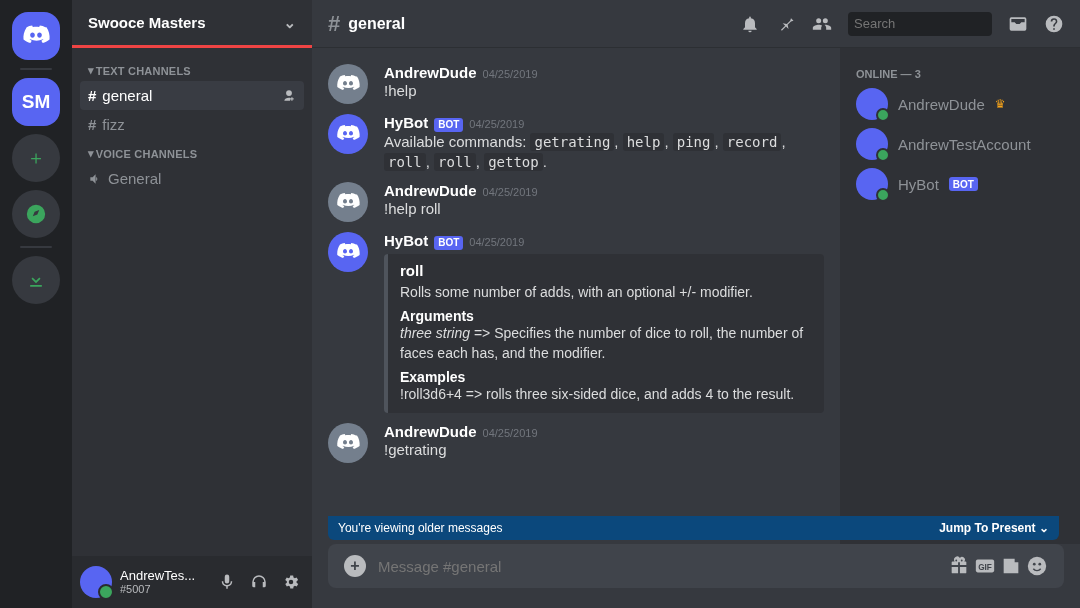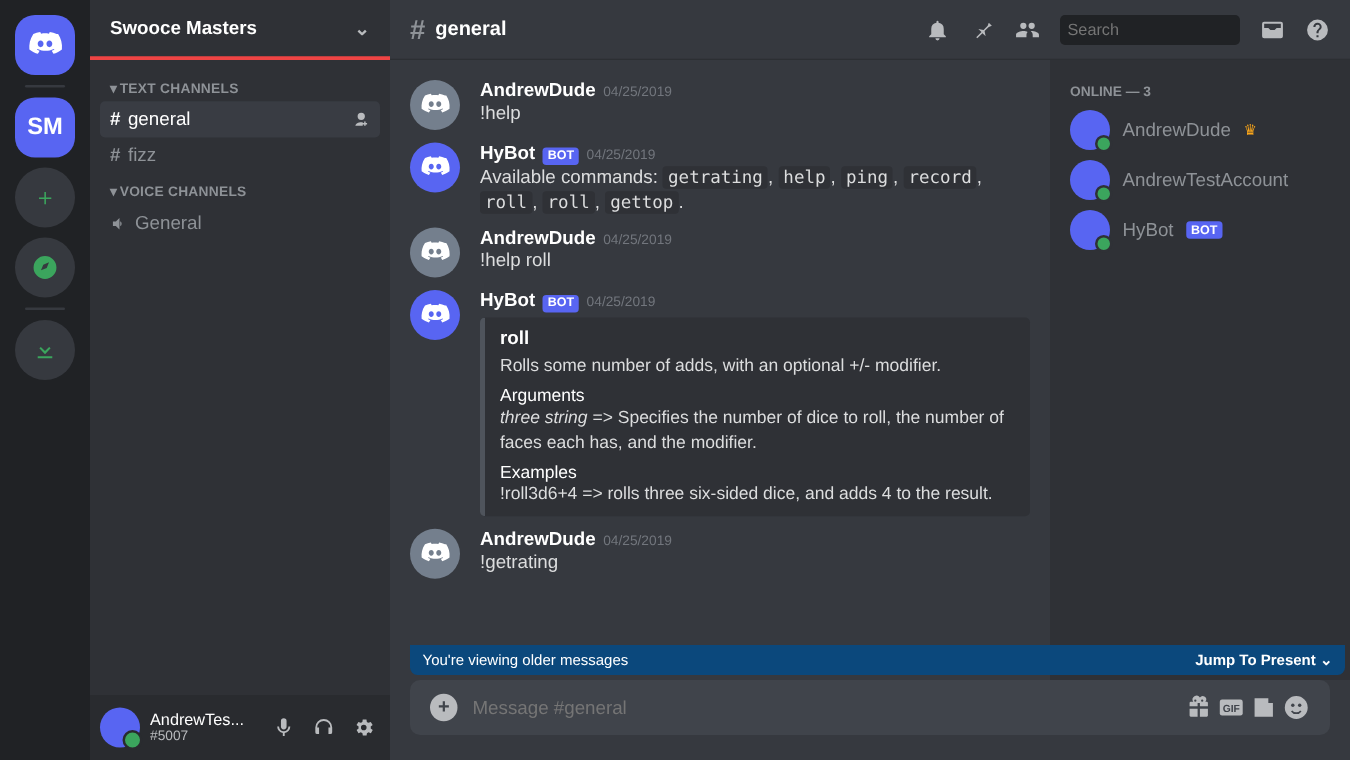--- a/index.html
+++ b/index.html
@@ -40,34 +40,34 @@
 .av svg{width:24px;height:24px;fill:#fff}
 .mh{display:flex;align-items:baseline;gap:6px;flex-wrap:wrap}
 .mh .name{font-weight:600;color:#fff;font-size:15px}
 .bot-tag{background:#5865f2;color:#fff;font-size:10px;font-weight:600;padding:0 4px;border-radius:3px;height:14px;display:inline-flex;align-items:center}
 .mh .ts{color:#72767d;font-size:11px}
 .mc{color:#dcddde;font-size:15px;line-height:1.35}
 .code{background:#2f3136;padding:1px 4px;border-radius:3px;font-family:Consolas,monospace;font-size:14px}
 .embed{border-left:4px solid #4f545c;background:#2f3136;border-radius:4px;padding:8px 12px;margin-top:4px;max-width:520px}
 .embed .et{font-weight:700;color:#fff;font-size:15px;margin-bottom:4px}
 .embed .ed{color:#dcddde;font-size:14px;line-height:1.4}
-.embed .eh{font-weight:400;font-size:14px;margin-top:6px;color:#fff}
+.embed .eh{font-weight:700;font-size:14px;margin-top:6px;color:#fff}
 .members{width:240px;background:#2f3136;padding:16px 8px}
 .mem-cat{color:#8e9297;font-size:11px;font-weight:700;text-transform:uppercase;padding:4px 8px}
 .mem{display:flex;align-items:center;gap:10px;padding:4px 8px;color:#8e9297;font-size:15px}
 .mem .ma{width:32px;height:32px;border-radius:50%;background:#5865f2;position:relative}
 .mem .ma::after{content:"";position:absolute;right:-2px;bottom:-2px;width:10px;height:10px;border-radius:50%;background:#3ba55d;border:2px solid #2f3136}
 .crown{color:#faa61a;font-size:12px}
 .input-row{padding:0 16px 20px 16px;position:relative}
 .input{background:#40444b;border-radius:8px;height:44px;display:flex;align-items:center;padding:0 16px;gap:12px;color:#72767d}
 .input .plus{width:22px;height:22px;border-radius:50%;background:#b9bbbe;color:#40444b;display:flex;align-items:center;justify-content:center;font-weight:700;cursor:pointer}
 .input input{flex:1;background:none;border:none;outline:none;color:#dcddde;font-size:15px}
 .in-icons{display:flex;gap:4px;color:#b9bbbe}
 .in-icons span{cursor:pointer}
-.older-bar{position:absolute;left:16px;right:4px;top:-28px;height:24px;background:#0b487c;border-radius:0 0 6px 6px;display:flex;align-items:center;padding:0 10px;font-size:12px;color:#fff}
+.older-bar{position:absolute;left:16px;right:21px;top:-28px;height:24px;background:#0b487c;border-radius:0 0 6px 6px;display:flex;align-items:center;padding:0 10px;font-size:12px;color:#fff}
 .older-bar .jump{margin-left:auto;font-weight:600;cursor:pointer}
 .speaker{width:14px;height:14px}
 svg{display:block}
 </style>
 </head>
 <body>
 
 <div class="col-servers">
   <div class="srv discord">
     <svg viewBox="0 0 24 24" width="28" height="28">

